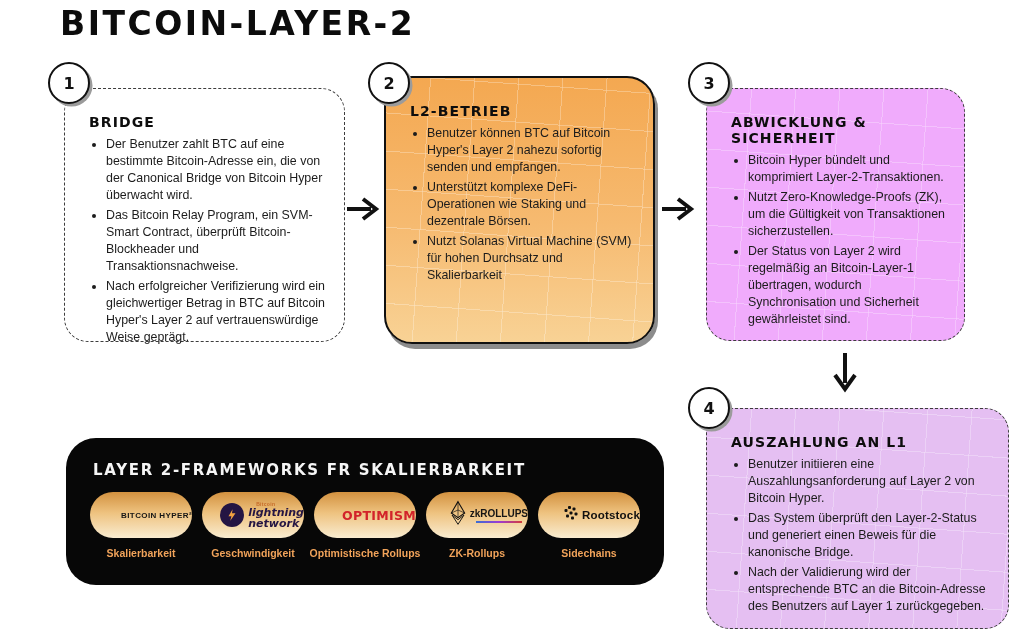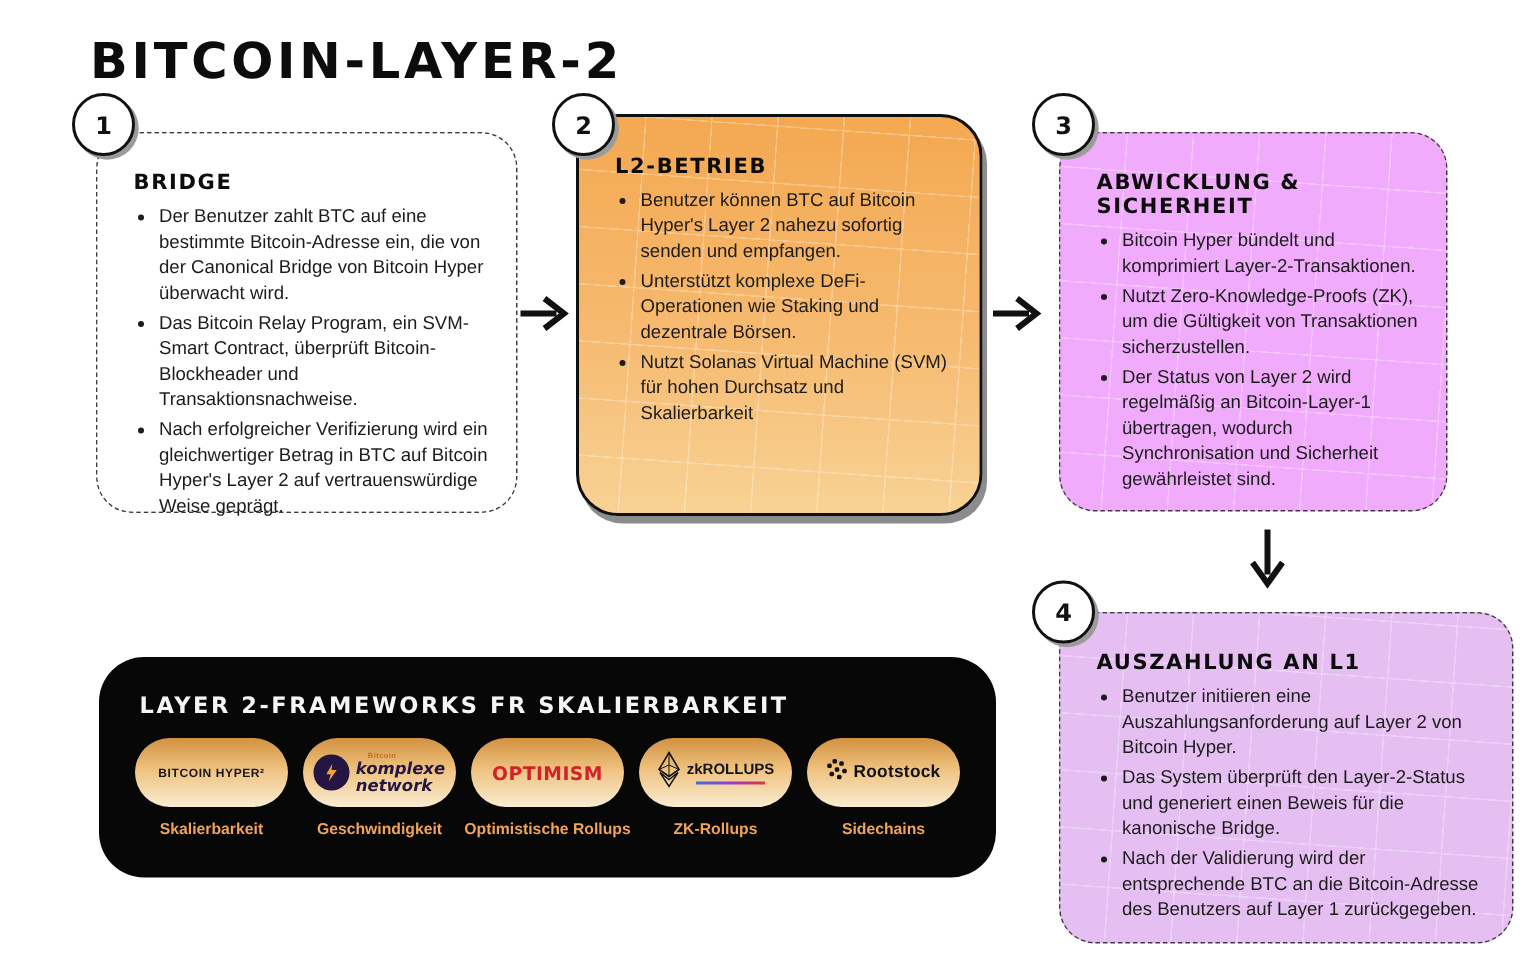--- a/index.html
+++ b/index.html
@@ -1,20 +1,20 @@
 <!DOCTYPE html>
 <html><head>
 <meta charset="utf-8">
 <style>
   html,body{margin:0;padding:0;background:#fff;}
   .canvas{position:relative;width:1024px;height:639px;background:#ffffff;overflow:hidden;
           font-family:"Liberation Sans",sans-serif;color:#151515;}
 
   
-  .page-title{position:absolute;left:60px;top:21px;font-family:"DejaVu Sans",sans-serif;
+  .page-title{position:absolute;left:60px;top:4px;font-family:"DejaVu Sans",sans-serif;
               font-size:33px;font-weight:900;letter-spacing:2.5px;color:#0c0c0c;}
 
   
   .card{position:absolute;border-radius:24px;box-sizing:border-box;}
   .card-inner{position:relative;z-index:1;padding:25px 14px 10px 24px;}
   .card h3{margin:0 0 6px;font-family:"DejaVu Sans",sans-serif;font-size:14px;font-weight:900;
            letter-spacing:1.1px;color:#0d0d0d;line-height:1.15;}
   .card ul{margin:0;padding-left:17px;}
   .card li{font-size:12.4px;line-height:1.37;color:#1c1c1c;margin-bottom:3px;}
   .card1{left:64px;top:88px;width:281px;height:254px;background:#ffffff;border:1.5px dashed #3d3d3d;}
@@ -39,21 +39,21 @@
   .arrow1{left:345px;top:195px;} .arrow2{left:660px;top:195px;} .arrow-down{left:831px;top:351px;}
 
   
   .panel{position:absolute;left:66px;top:438px;width:598px;height:147px;background:#070707;
          border-radius:30px;color:#fff;box-sizing:border-box;}
   .panel-title{padding:23px 0 0 27px;font-family:"DejaVu Sans",sans-serif;font-size:15px;
                font-weight:900;letter-spacing:1.7px;color:#f5f5f5;}
   .badges{display:flex;justify-content:space-between;padding:13px 20px 0;}
   .badge-item{display:flex;flex-direction:column;align-items:center;width:110px;}
   .pill{width:102px;height:46px;border-radius:24px;display:flex;align-items:center;
-        justify-content:center;gap:4px;box-sizing:border-box;
+        justify-content:flex-end;gap:4px;box-sizing:border-box;
         background:linear-gradient(180deg,#d2913f 0%,#eec27f 45%,#f9ecd0 100%);}
   .badge-label{margin-top:9px;font-size:10.5px;font-weight:700;color:#f1a35a;white-space:nowrap;}
 
   .bh-text{font-size:8px;font-weight:900;letter-spacing:.4px;color:#151515;}
   .ln-circle{width:24px;height:24px;border-radius:50%;background:#241543;display:flex;
              align-items:center;justify-content:center;flex:0 0 auto;}
   .ln-col{display:flex;flex-direction:column;align-items:flex-start;}
   .ln-top{font-size:5px;color:#c56a28;font-weight:700;letter-spacing:.3px;margin:0 0 1px 8px;}
   .ln-text{font-style:italic;font-weight:800;font-size:11px;line-height:.95;color:#241543;
            font-family:"DejaVu Sans",sans-serif;}
@@ -156,21 +156,21 @@
 
       <div class="badge-item">
         <div class="pill">
           <span class="ln-circle">
             <svg width="14" height="14" viewBox="0 0 24 24">
                 <path d="M13 2 L6 14 H11 L9 22 L18 9 H12 Z" fill="#f2a241"></path>
               </svg>
           </span>
           <span class="ln-col">
             <span class="ln-top">Bitcoin</span>
-            <span class="ln-text">komplexe</span>
+            <span class="ln-text">lightning</span>
             <span class="ln-text l2">network</span>
           </span>
         </div>
         <div class="badge-label">Geschwindigkeit</div>
       </div>
 
       <div class="badge-item">
         <div class="pill">
           <span class="op-text">OPTIMISM</span>
         </div>

